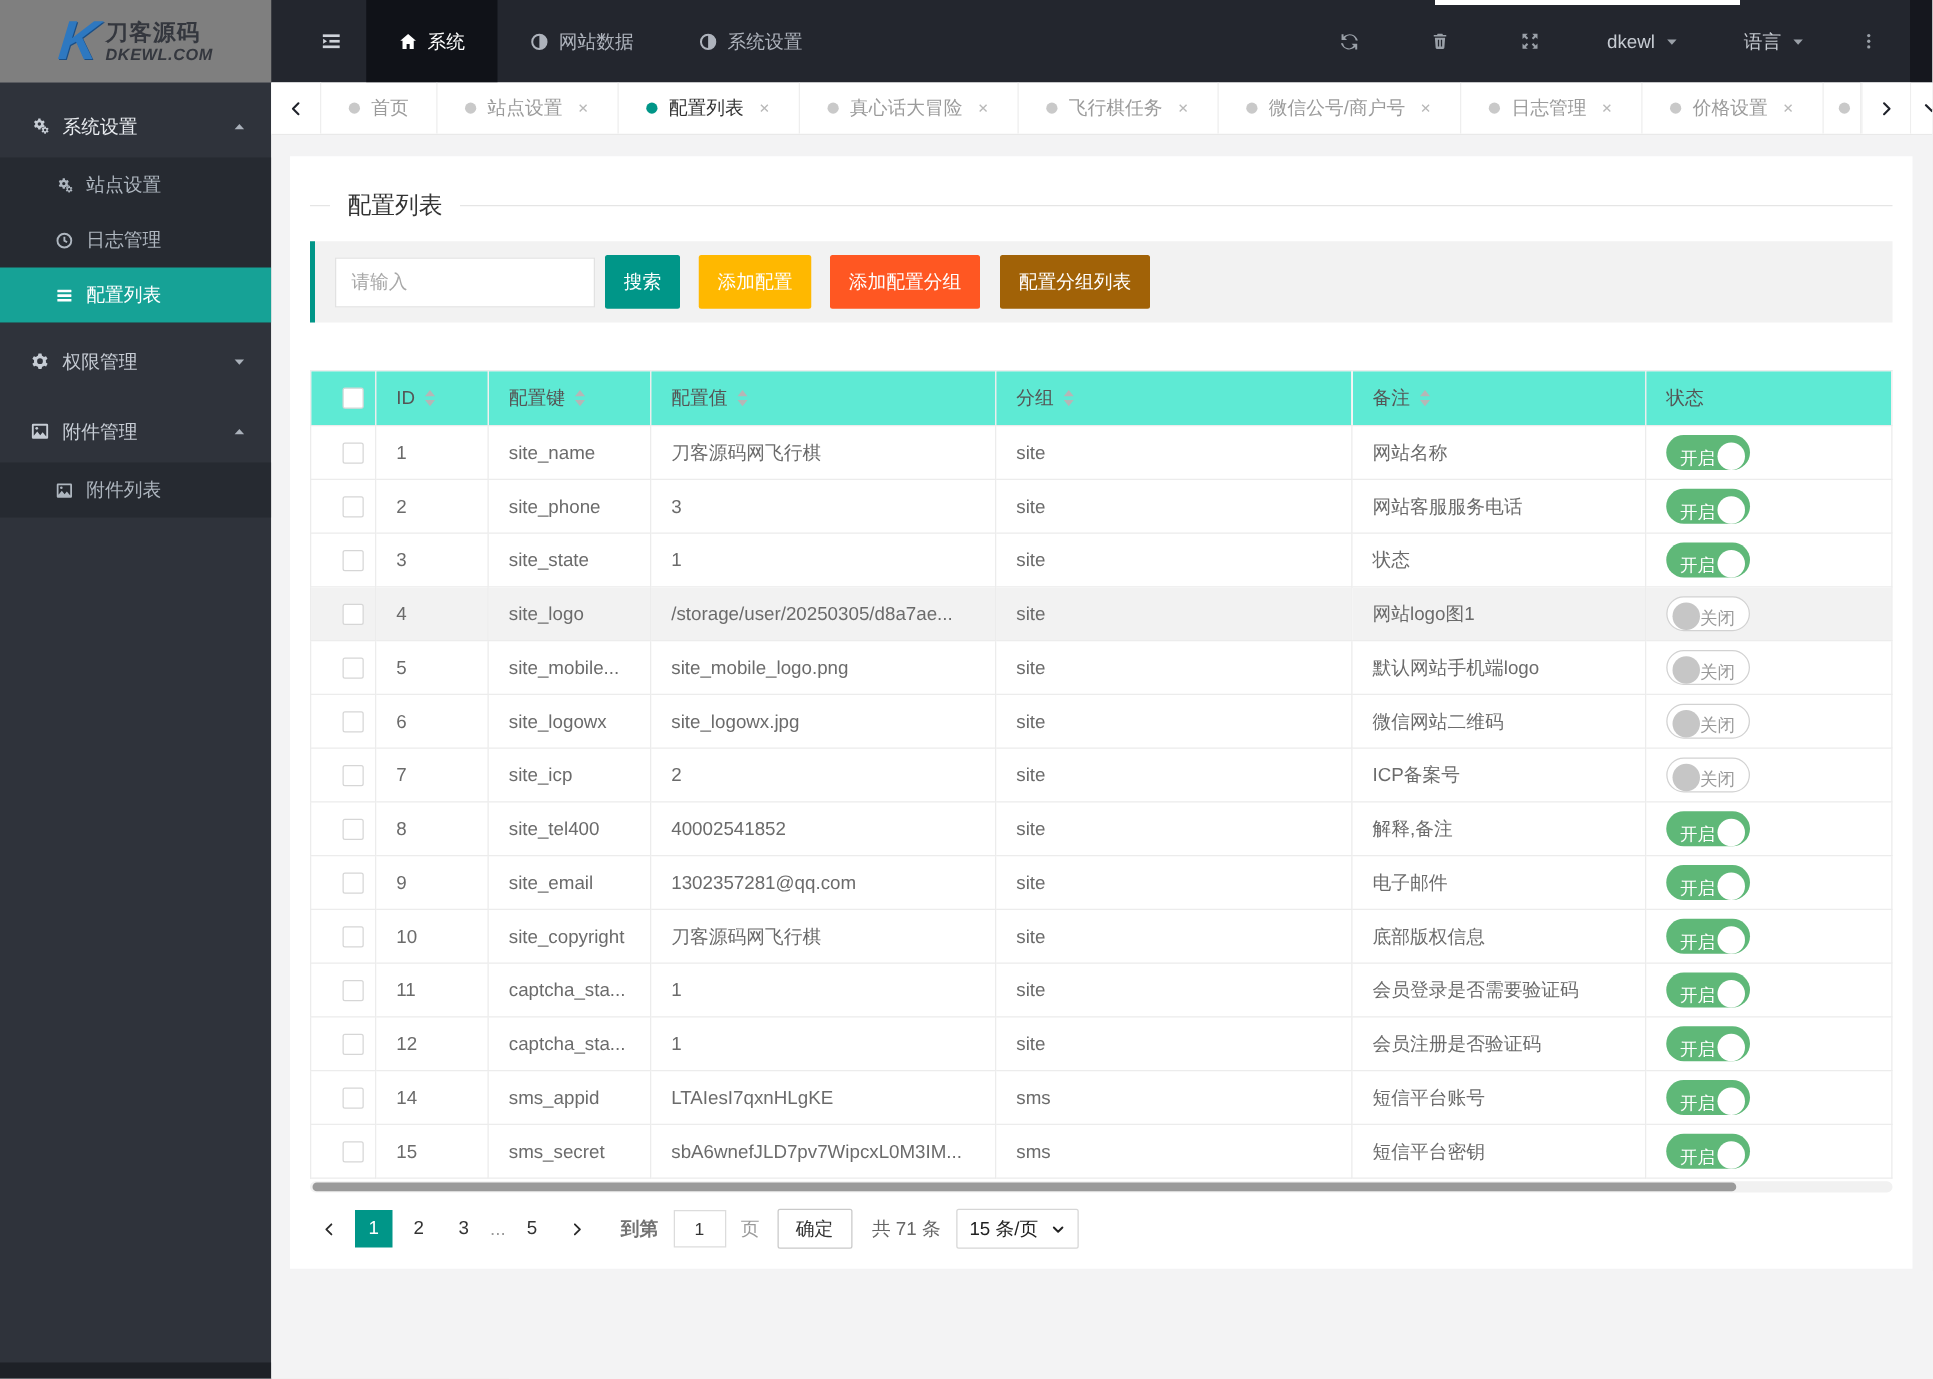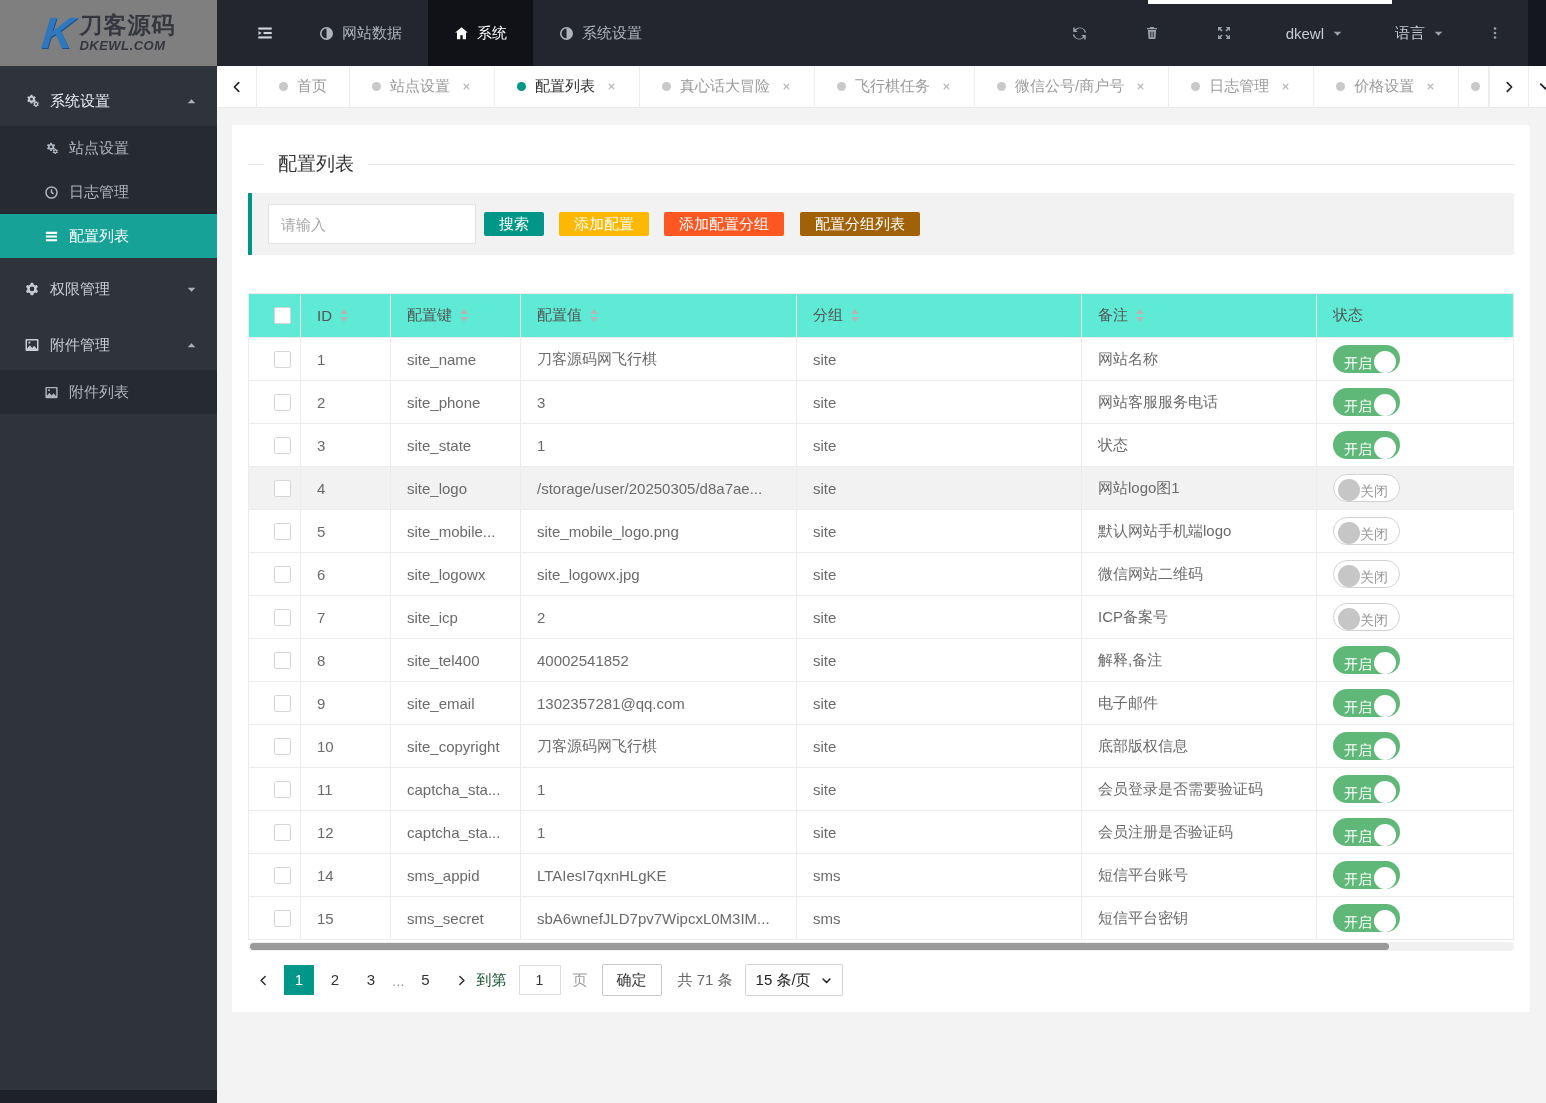--- a/index.html
+++ b/index.html
@@ -8,21 +8,21 @@
        font-family:"Liberation Sans","DejaVu Sans",sans-serif;color:#333;}
   svg{display:block;}
 
   
   .topbar{position:absolute;top:0;left:0;right:0;height:66px;background:#23262e;display:flex;align-items:stretch;}
   .loading-strip{position:absolute;top:0;left:1148px;width:244px;height:4px;background:#ffffff;z-index:60;}
   .logo{width:217px;background:#7f7f7f;display:flex;align-items:center;justify-content:center;gap:6px;cursor:pointer;}
   .logo-k{font-size:44px;font-weight:bold;font-style:italic;color:#2e78c0;line-height:1;
           text-shadow:1px 1px 0 #1b4f86;transform:skewX(-6deg);}
   .logo-text{display:flex;flex-direction:column;line-height:1;}
-  .logo-title{font-size:23px;font-weight:bold;color:#34373e;letter-spacing:1px;}
+  .logo-title{font-size:18px;font-weight:bold;color:#34373e;letter-spacing:1px;}
   .logo-sub{font-size:13px;font-weight:bold;font-style:italic;color:#34373e;margin-top:2px;letter-spacing:.5px;}
   .nav{display:flex;align-items:stretch;}
   .nav-fold{width:56px;display:flex;align-items:center;justify-content:center;color:#cfd3da;cursor:pointer;margin-left:20px;}
   .nav-item{display:flex;align-items:center;gap:8px;padding:0 26px;font-size:15px;color:#aeb3bc;cursor:pointer;}
   .nav-item.active{background:#101218;color:#ffffff;}
   .topbar-right{margin-left:auto;display:flex;align-items:center;gap:16px;text-align:center;}
   .tb-icon{width:56px;display:flex;align-items:center;justify-content:center;color:#9aa0a8;cursor:pointer;height:66px;}
   .tb-drop{display:flex;align-items:center;gap:8px;color:#c7ccd3;font-size:15px;padding:0 18px;cursor:pointer;height:66px;}
   .tb-drop .caret{color:#9aa0a8;}
   .topbar-end{width:18px;height:66px;background:#15171e;}
@@ -57,21 +57,21 @@
   .title-row{display:flex;align-items:center;padding-top:26px;}
   .title-row .line-l{width:16px;border-top:1px solid #e5e5e5;}
   .title-row h2{margin:0 14px;font-size:19px;font-weight:400;color:#333;}
   .title-row .line-r{flex:1;border-top:1px solid #e5e5e5;}
 
   .toolbar{margin-top:16px;background:#f2f2f2;border-left:4px solid #009688;padding:11px 16px;
            display:flex;align-items:center;}
   .search-input{width:208px;height:40px;border:1px solid #e2e2e2;background:#fff;padding:0 12px;font-size:15px;
                 color:#333;outline:none;font-family:inherit;}
   .search-input::placeholder{color:#a8a8a8;}
-  .btn{height:24px;border:none;border-radius:2px;color:#fff;font-size:15px;padding:0 15px;cursor:pointer;
+  .btn{height:43px;border:none;border-radius:2px;color:#fff;font-size:15px;padding:0 15px;cursor:pointer;
        font-family:inherit;}
   .btn-search{background:#009688;margin-left:8px;}
   .btn-yellow{background:#ffb800;margin-left:15px;}
   .btn-red{background:#ff5722;margin-left:15px;}
   .btn-blue{background:#a16207;margin-left:16px;}
 
   
   table.grid{margin-top:38px;width:100%;border-collapse:collapse;table-layout:fixed;}
   table.grid th,table.grid td{border:1px solid #ececec;font-weight:400;text-align:left;
         padding:0 0 0 16px;overflow:hidden;white-space:nowrap;}
@@ -97,21 +97,21 @@
   .hscroll{margin-top:2px;height:9px;background:#f1f1f1;border-radius:5px;position:relative;}
   .hscroll .thumb{position:absolute;left:2px;top:1px;height:7px;width:90%;background:#9a9a9a;border-radius:4px;cursor:pointer;}
 
   
   .pager{margin-top:13px;display:flex;align-items:center;font-size:15px;color:#666;}
   .pg-prev,.pg-next{width:30px;height:30px;display:flex;align-items:center;justify-content:center;cursor:pointer;}
   .pg-prev{color:#2b2b2b;} .pg-next{color:#2b2b2b;margin-left:6px;}
   .pg-num{min-width:30px;height:30px;line-height:30px;text-align:center;margin-left:6px;cursor:pointer;color:#333;}
   .pg-num.active{background:#009688;color:#fff;cursor:default;}
   .pg-ellipsis{margin-left:6px;color:#999;}
-  .pg-goto-label{color:#14532d;}
+  .pg-goto-label{margin-left:20px;color:#737373;font-weight:bold;}
   .pg-input{width:42px;height:30px;border:1px solid #dcdcdc;margin-left:12px;text-align:center;font-size:14px;
             color:#333;outline:none;font-family:inherit;}
   .pg-unit{margin-left:12px;color:#9b9b9b;}
   .pg-confirm{margin-left:14px;height:32px;padding:0 14px;background:#fff;border:1px solid #c9c9c9;border-radius:2px;
               font-size:15px;color:#333;cursor:pointer;font-family:inherit;}
   .pg-total{margin-left:16px;color:#666;}
   .pg-size{margin-left:12px;height:32px;border:1px solid #d6d6d6;border-radius:2px;background:#fff;display:flex;
            align-items:center;gap:10px;padding:0 10px;cursor:pointer;color:#222;}
 </style>
 </head>
@@ -130,36 +130,36 @@
 
     <nav class="nav">
       <span class="nav-fold">
         <svg width="18" height="18" viewBox="0 0 16 16" fill="currentColor">
             <rect x="2" y="3.1" width="12" height="1.9"></rect>
             <rect x="6.7" y="7.05" width="7.3" height="1.9"></rect>
             <rect x="2" y="11" width="12" height="1.9"></rect>
             <path d="M5 8 2.2 6.3v3.4z"></path>
           </svg>
       </span>
+      <div class="nav-item active">
+        <span>
+          <svg width="15" height="15" viewBox="0 0 16 16" fill="currentColor">
+              <path d="M8 1.3 1.3 7h1.9v7h3.5V9.8h2.6V14h3.5V7h1.9z"></path>
+            </svg>
+        </span>
+        <span>系统</span>
+      </div>
       <div class="nav-item">
         <span>
           <svg width="15" height="15" viewBox="0 0 16 16">
               <circle cx="8" cy="8" r="6.1" fill="none" stroke="currentColor" stroke-width="1.7"></circle>
               <path d="M8 1.9a6.1 6.1 0 0 1 0 12.2z" fill="currentColor"></path>
             </svg>
         </span>
         <span>网站数据</span>
-      </div>
-      <div class="nav-item active">
-        <span>
-          <svg width="15" height="15" viewBox="0 0 16 16" fill="currentColor">
-              <path d="M8 1.3 1.3 7h1.9v7h3.5V9.8h2.6V14h3.5V7h1.9z"></path>
-            </svg>
-        </span>
-        <span>系统</span>
       </div>
       <div class="nav-item">
         <span>
           <svg width="15" height="15" viewBox="0 0 16 16">
               <circle cx="8" cy="8" r="6.1" fill="none" stroke="currentColor" stroke-width="1.7"></circle>
               <path d="M8 1.9a6.1 6.1 0 0 1 0 12.2z" fill="currentColor"></path>
             </svg>
         </span>
         <span>系统设置</span>
       </div>

